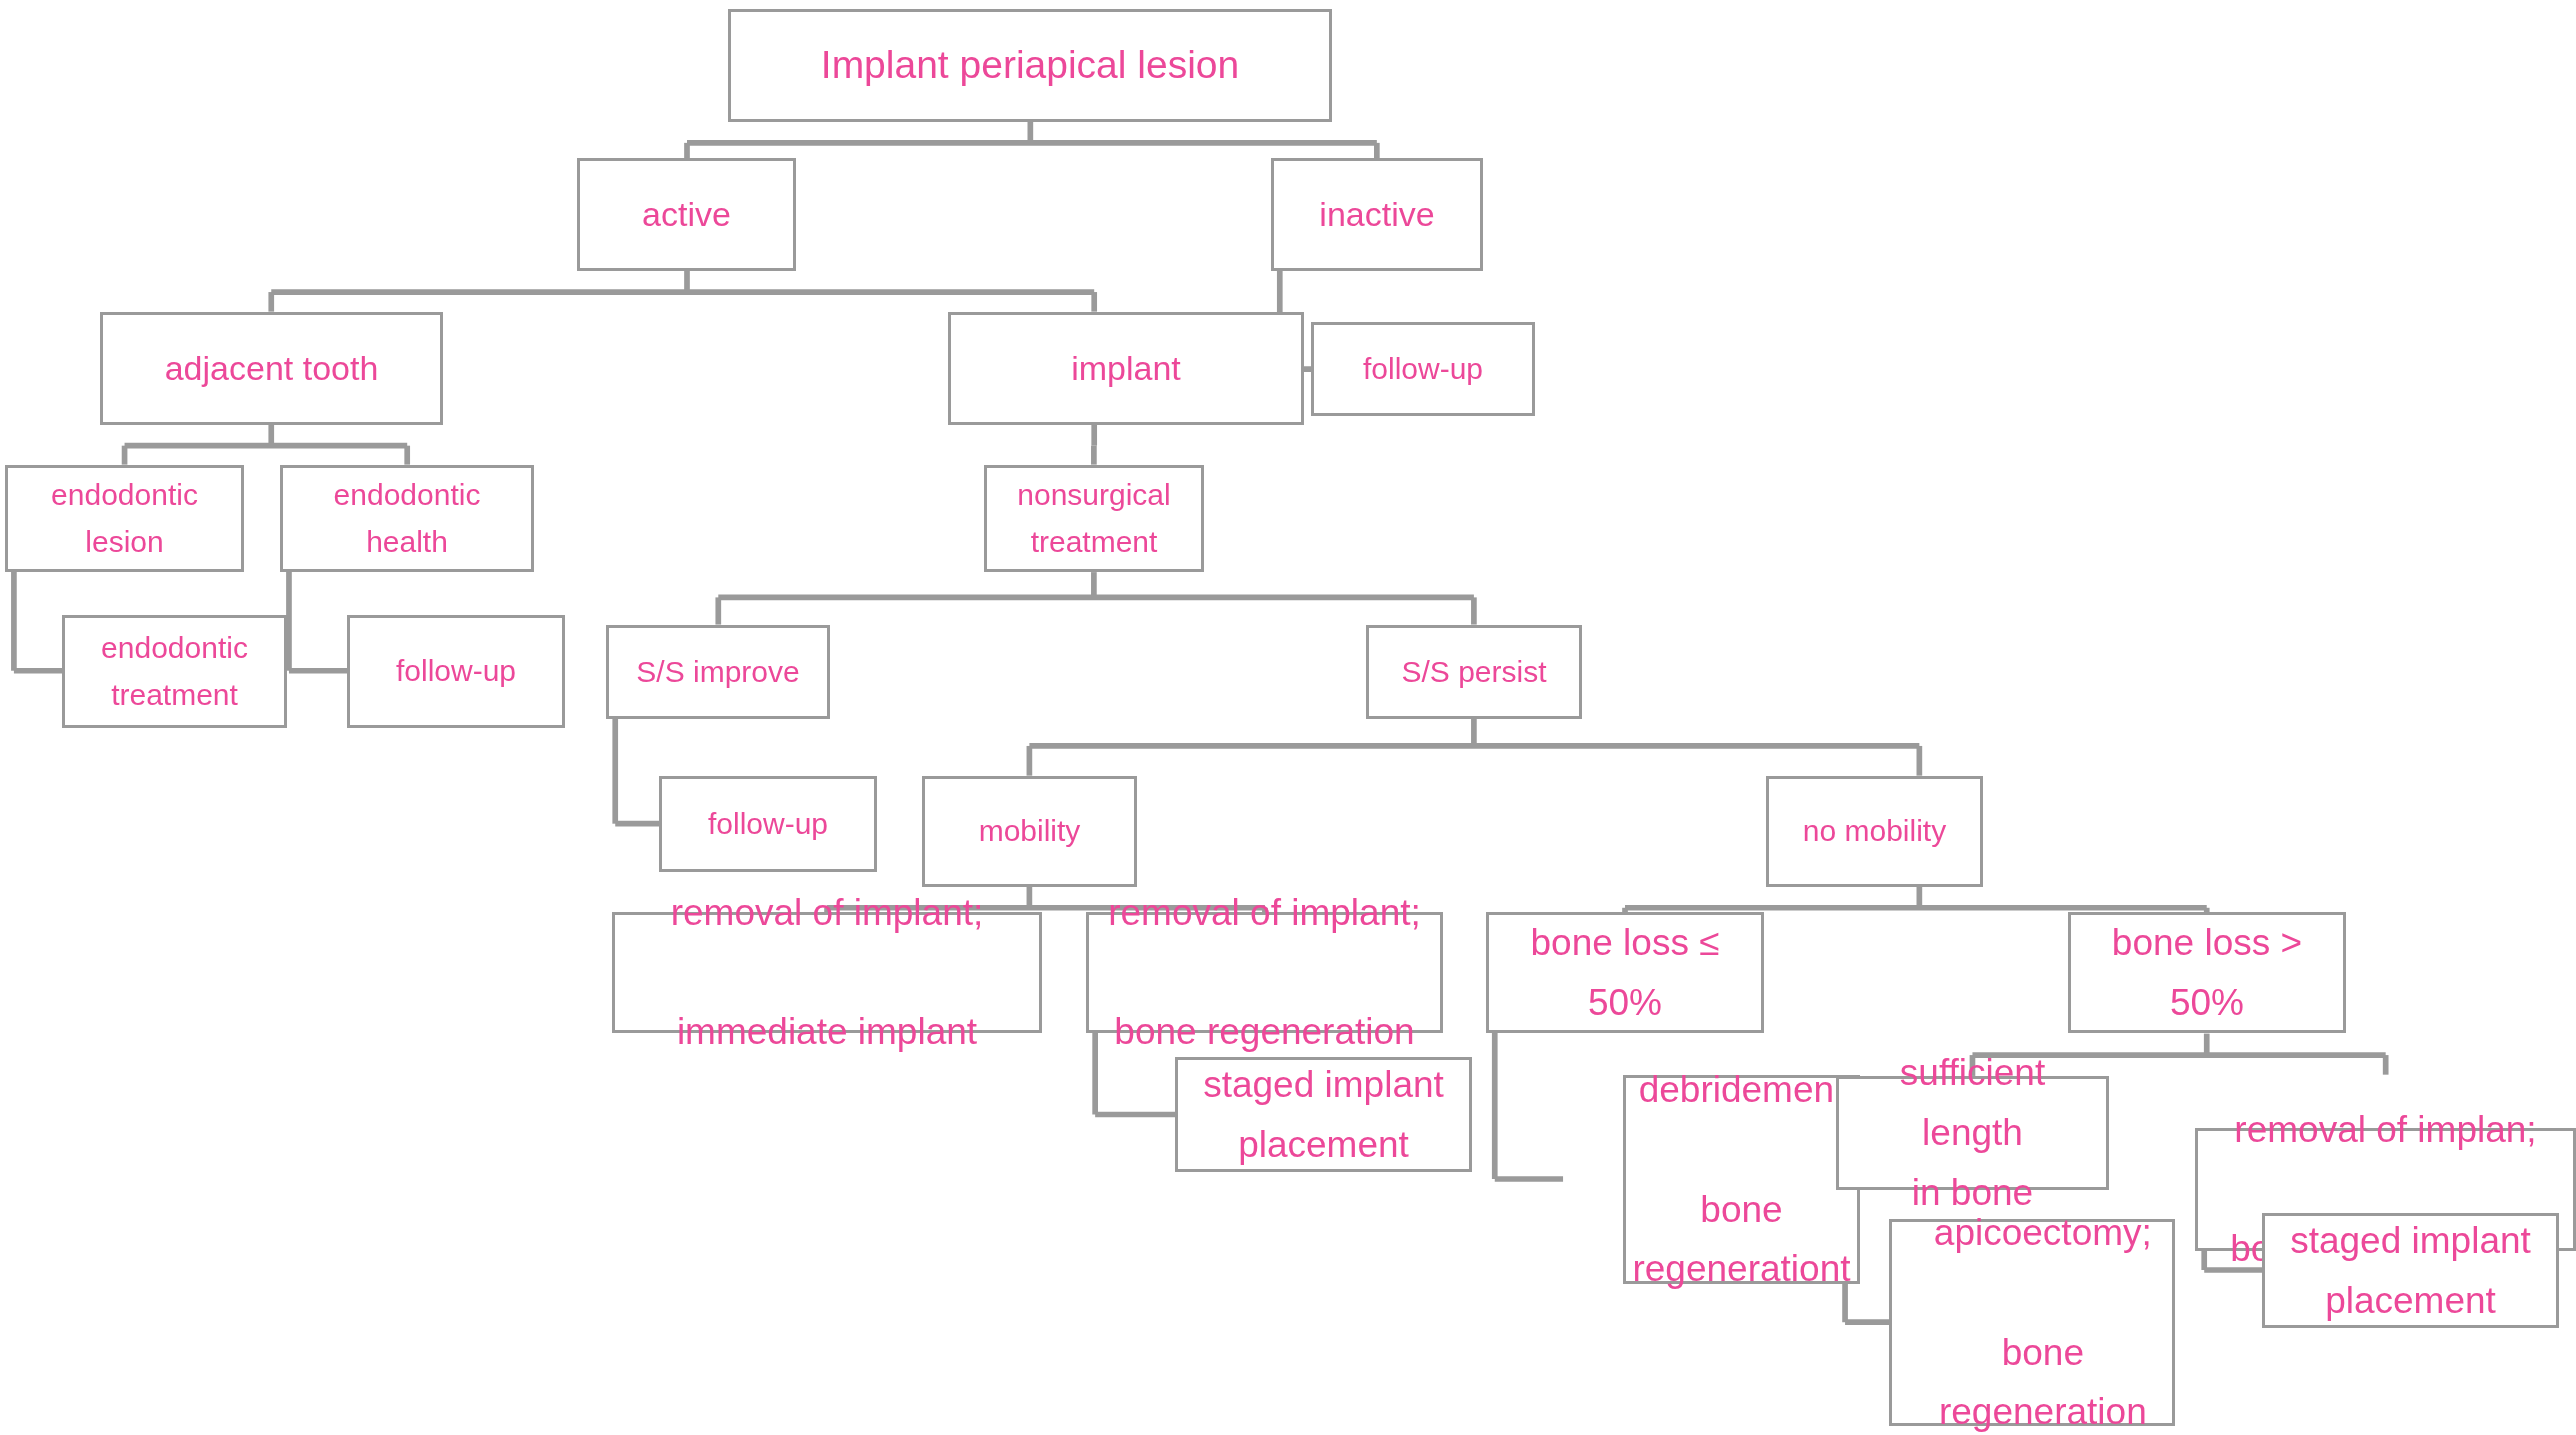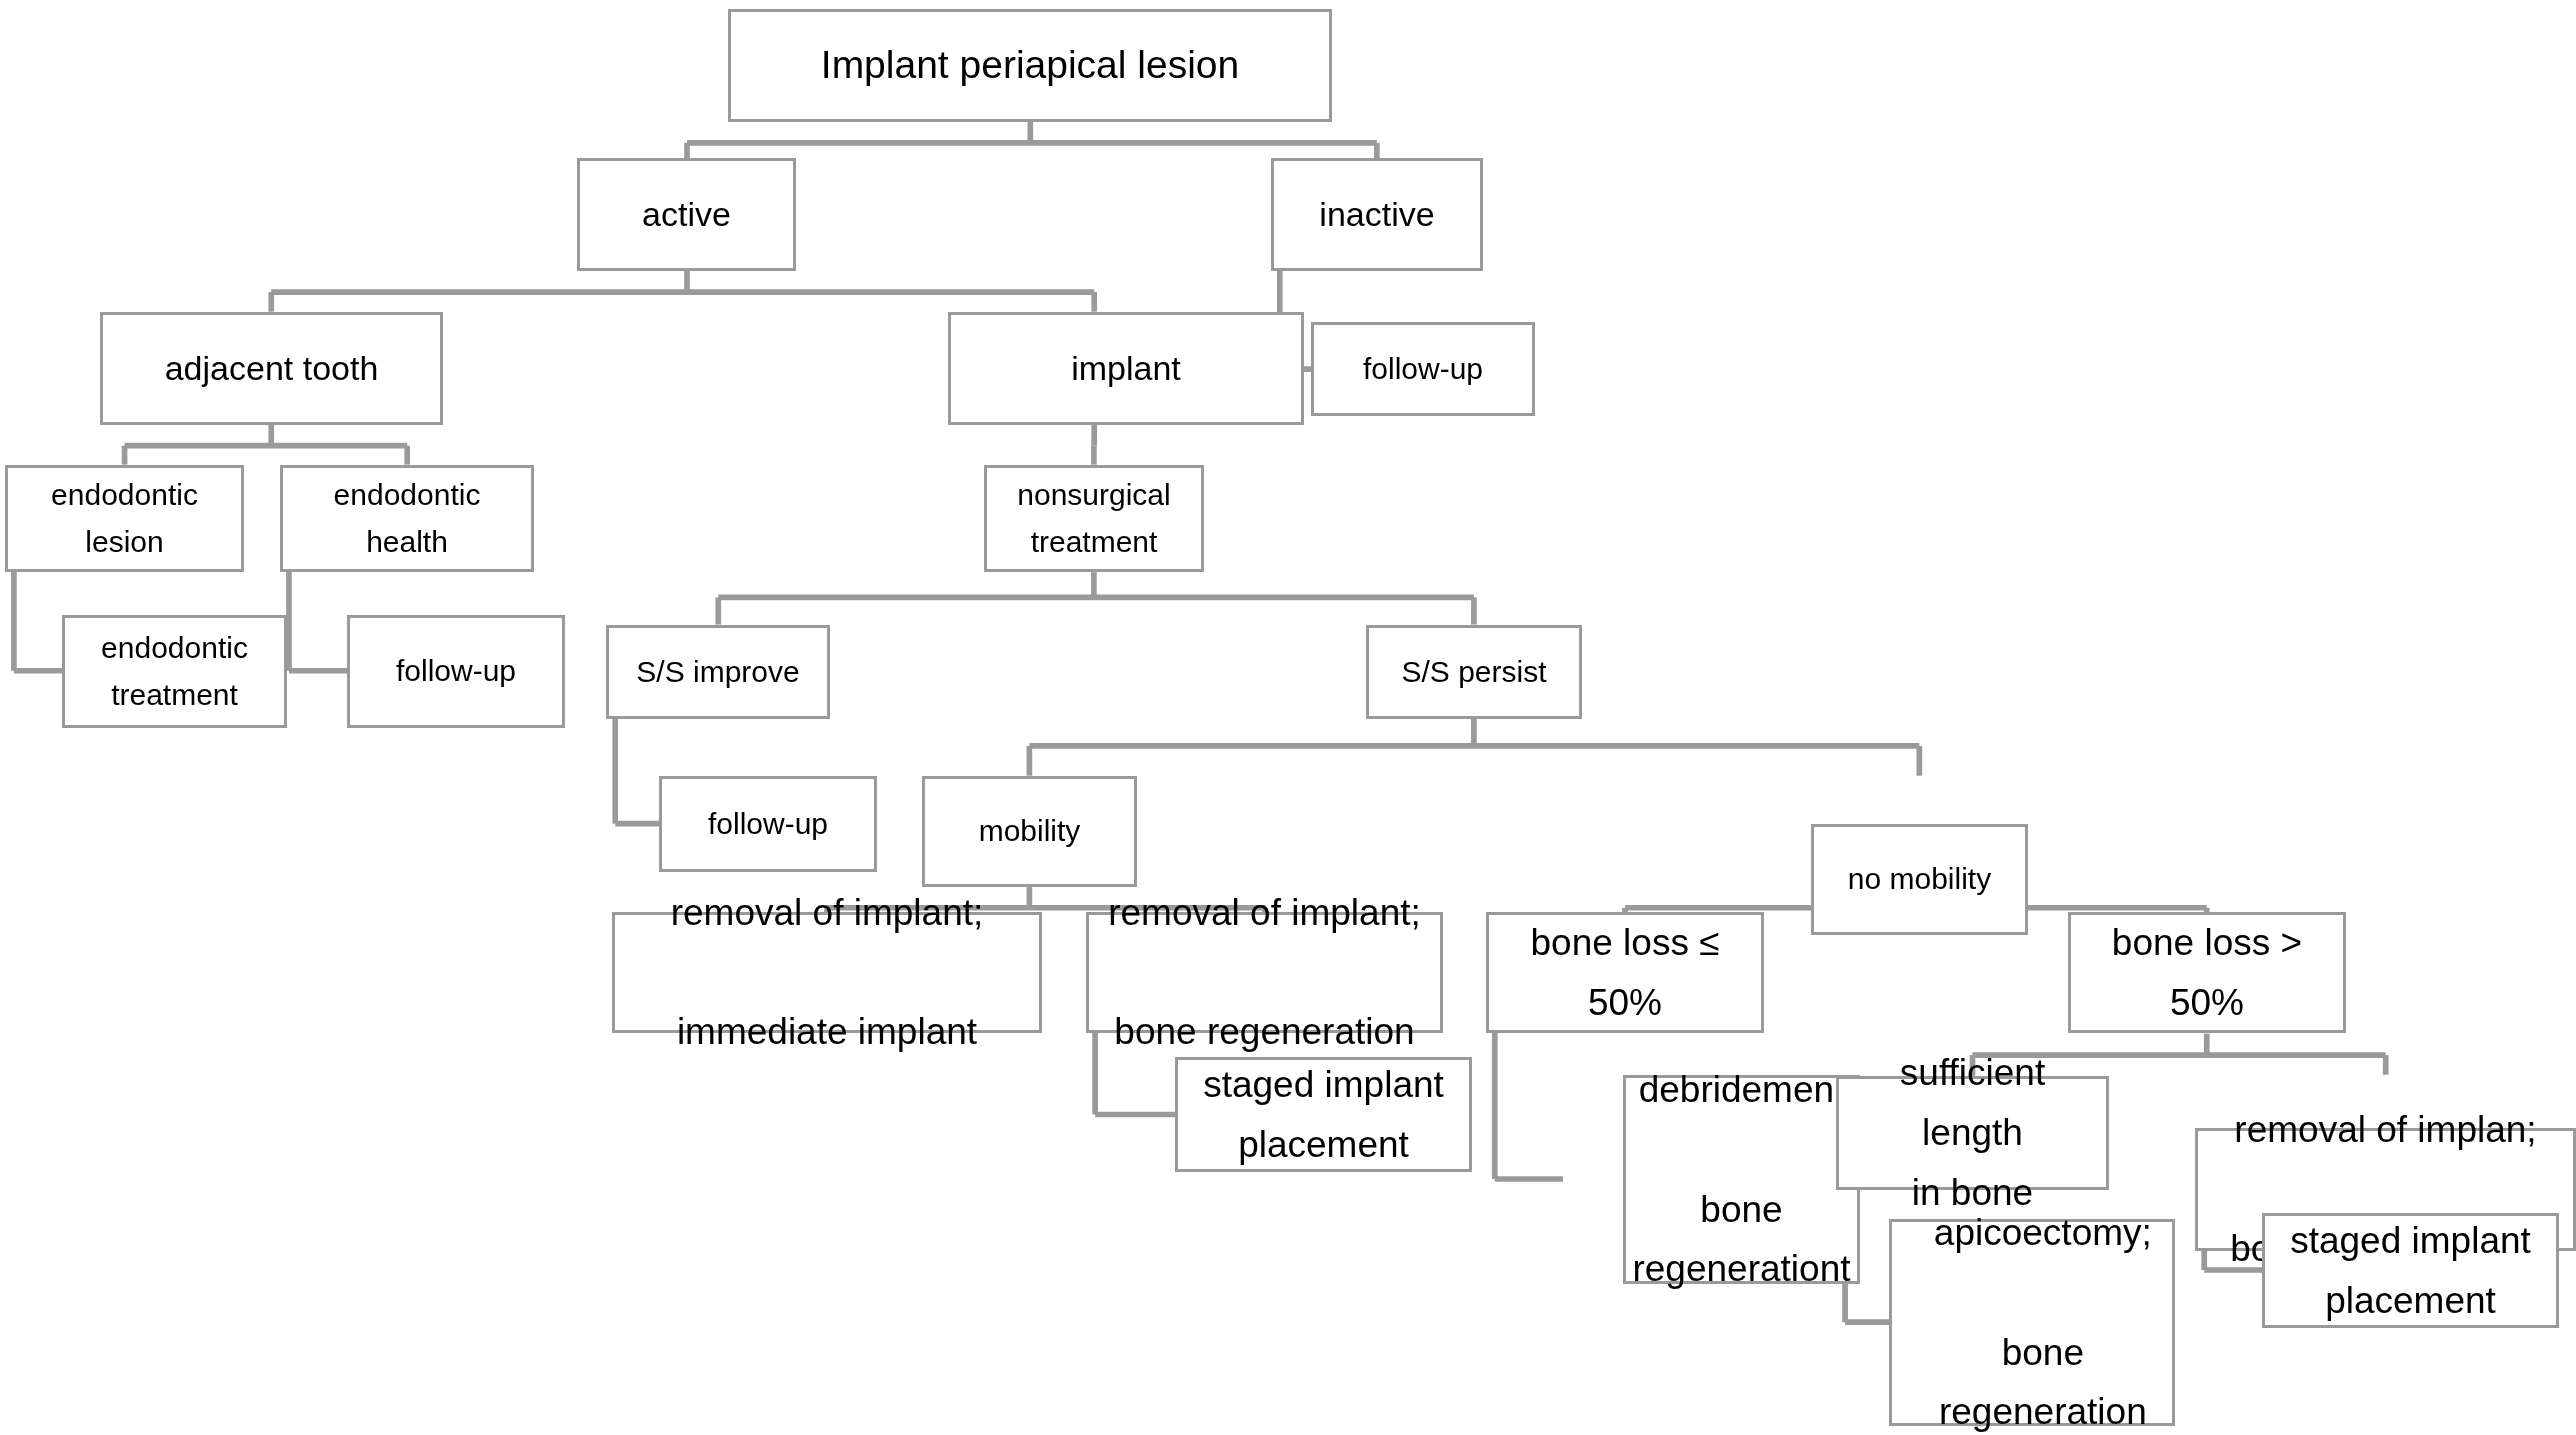--- a/index.html
+++ b/index.html
@@ -19,21 +19,21 @@
   }
   .node{
     position:absolute;
     box-sizing:border-box;
     background:#ffffff;
     border:3.2px solid #9a9a9a;
     display:flex;
     align-items:center;
     justify-content:center;
     text-align:center;
-    color:#000000;
+    color:#ec4899;
     font-family:"Liberation Sans", sans-serif;
     font-weight:400;
     line-height:1.62;
     padding:2.5px 6.3px;
     z-index:5;
   }
   .node .txt{
     display:block;
     width:100%;
     white-space:pre-line;
@@ -143,21 +143,21 @@
       </div>
       <div class="node t-md" style="left: 1366px; top: 625px; width: 216px; height: 94px; border-color: rgb(154, 154, 154);">
         <span class="txt">S/S persist</span>
       </div>
       <div class="node t-md" style="left: 659px; top: 776px; width: 218px; height: 96px; border-color: rgb(154, 154, 154);">
         <span class="txt">follow-up</span>
       </div>
       <div class="node t-md" style="left: 922px; top: 776px; width: 215px; height: 111px; border-color: rgb(154, 154, 154);">
         <span class="txt">mobility</span>
       </div>
-      <div class="node t-md" style="left: 1811px; top: 776px; width: 217px; height: 111px; border-color: rgb(154, 154, 154); margin-top: 48px;">
+      <div class="node t-md" style="left: 1766px; top: 776px; width: 217px; height: 111px; border-color: rgb(154, 154, 154);">
         <span class="txt">no mobility</span>
       </div>
       <div class="node t-sm" style="left: 612px; top: 912px; width: 430px; height: 121px; border-color: rgb(154, 154, 154);">
         <span class="txt">removal of implant;
 
 immediate implant</span>
       </div>
       <div class="node t-sm" style="left: 1086px; top: 912px; width: 357px; height: 121px; border-color: rgb(154, 154, 154);">
         <span class="txt">removal of implant;
 

